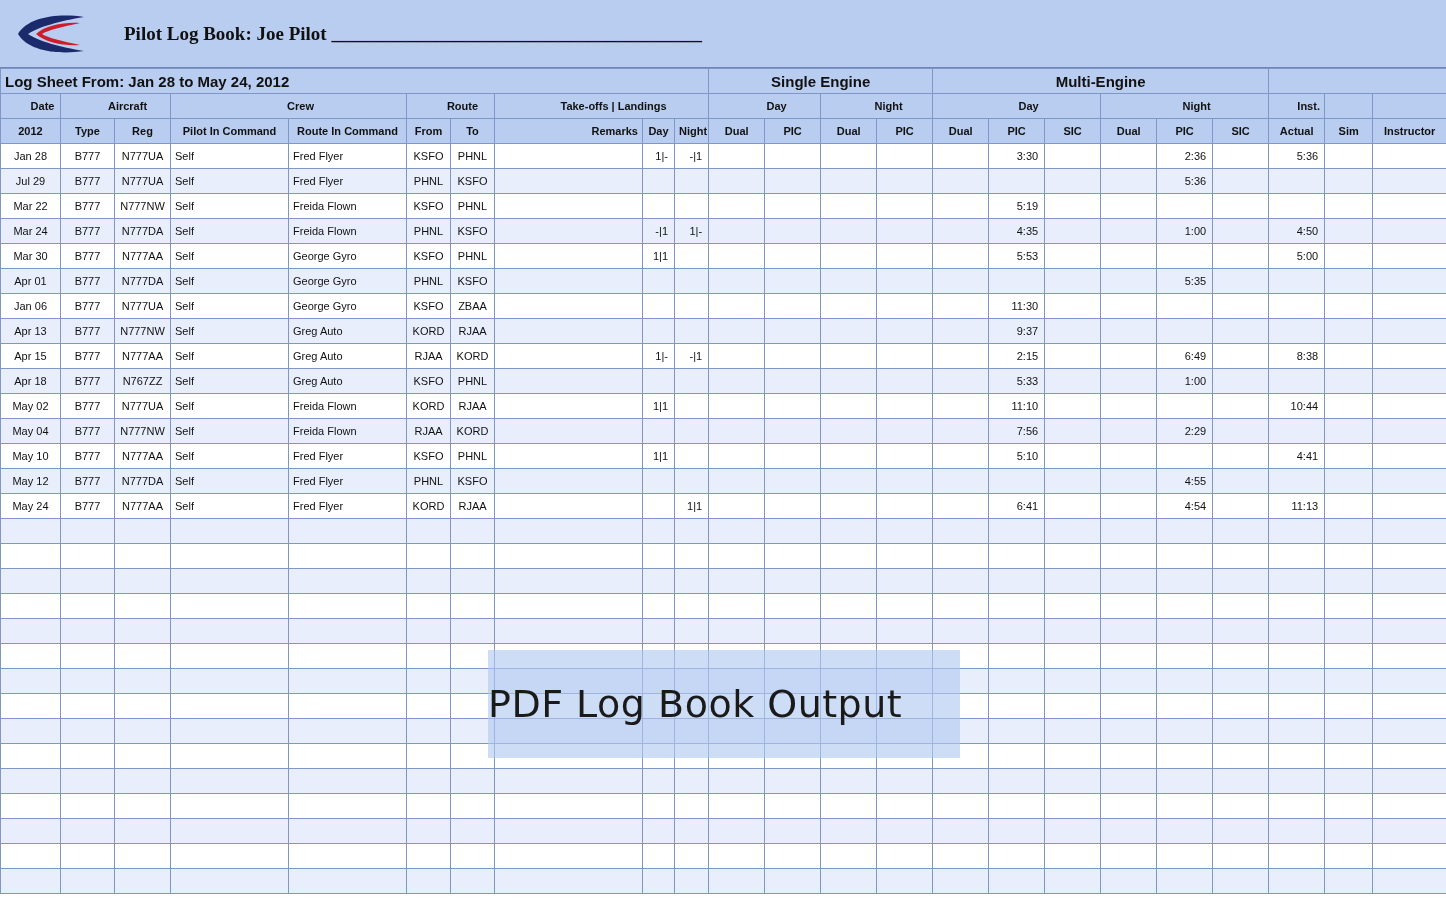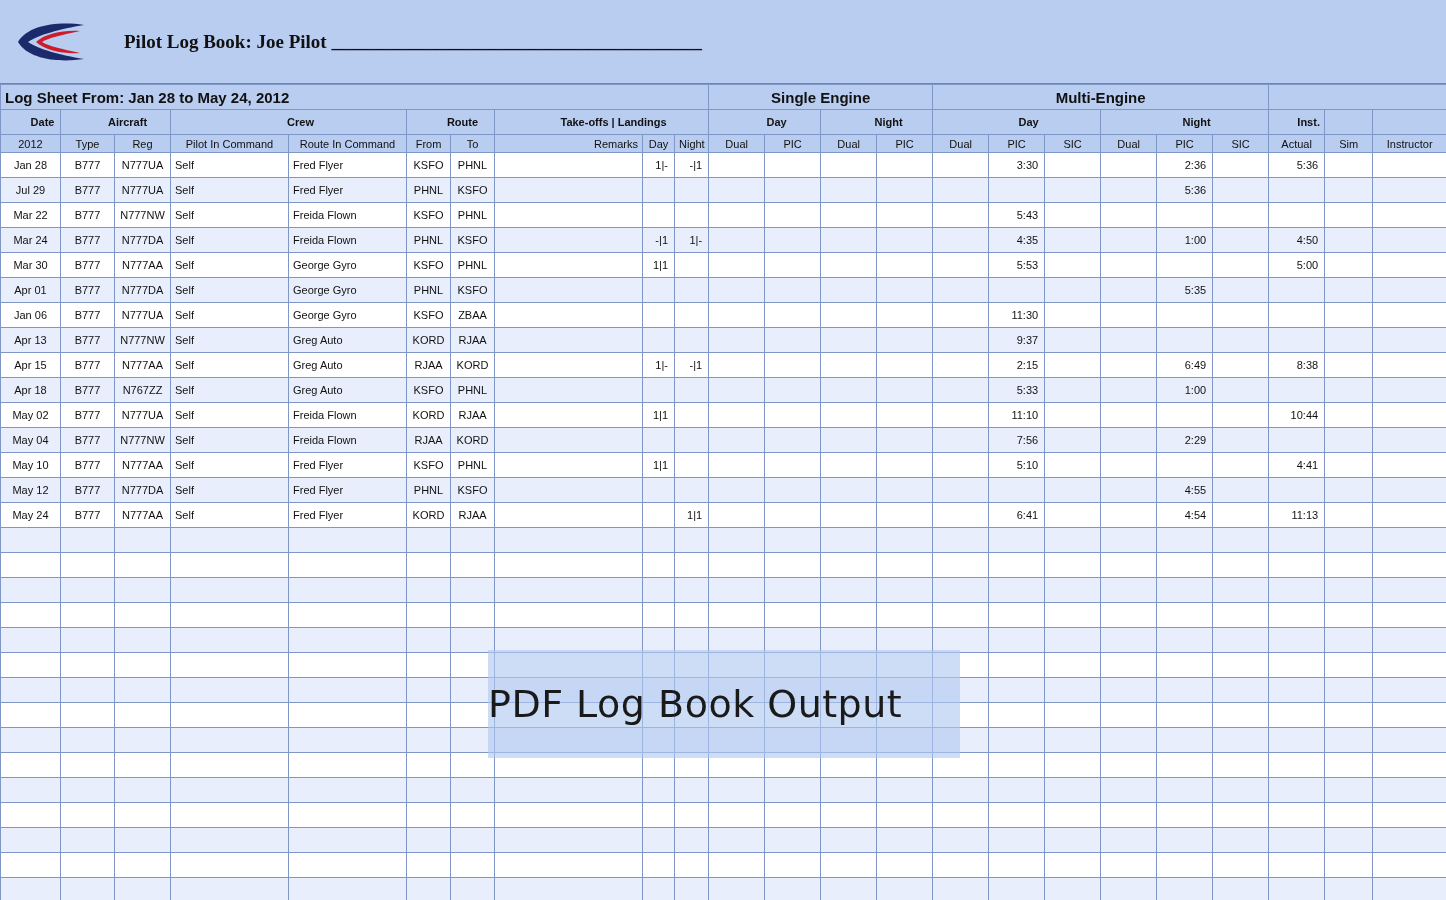--- a/index.html
+++ b/index.html
@@ -10,21 +10,21 @@
   body {
     font-family: "Liberation Sans", sans-serif;
     width: 1446px;
     height: 900px;
     overflow: hidden;
     position: relative;
   }
 
   
   .header {
-    height: 84px;
+    height: 68px;
     background: #b9cdf0;
     border-bottom: 1px solid #6f86b8;
     display: flex;
     align-items: center;
     padding-left: 14px;
     box-sizing: border-box;
   }
   .logo {
     width: 74px;
     height: 46px;
@@ -76,23 +76,23 @@
   tr.group-row td {
     background: #b9cdf0;
     font-weight: bold;
     text-align: center;
     height: 25px;
     padding-left: 28px;
   }
 
   tr.col-row td {
     background: #b9cdf0;
-    font-weight: normal;
+    font-weight: bold;
     text-align: center;
-    height: 18px;
+    height: 25px;
   }
   tr.col-row td.left { text-align: right; }
 
   tr.data-row td {
     background: #ffffff;
     text-align: center;
     font-size: 11px;
   }
   tr.data-row.alt td {
     background: #e8eefc;
@@ -278,21 +278,21 @@
         <td>KSFO</td>
         <td>PHNL</td>
         <td class="left"></td>
         <td class="right"></td>
         <td class="right"></td>
         <td class="right"></td>
         <td class="right"></td>
         <td class="right"></td>
         <td class="right"></td>
         <td class="right"></td>
-        <td class="right">5:43</td>
+        <td class="right">5:19</td>
         <td class="right"></td>
         <td class="right"></td>
         <td class="right"></td>
         <td class="right"></td>
         <td class="right"></td>
         <td class="right"></td>
         <td class="right"></td>
       </tr>
       <tr class="data-row alt">
         <td>Mar 24</td>

